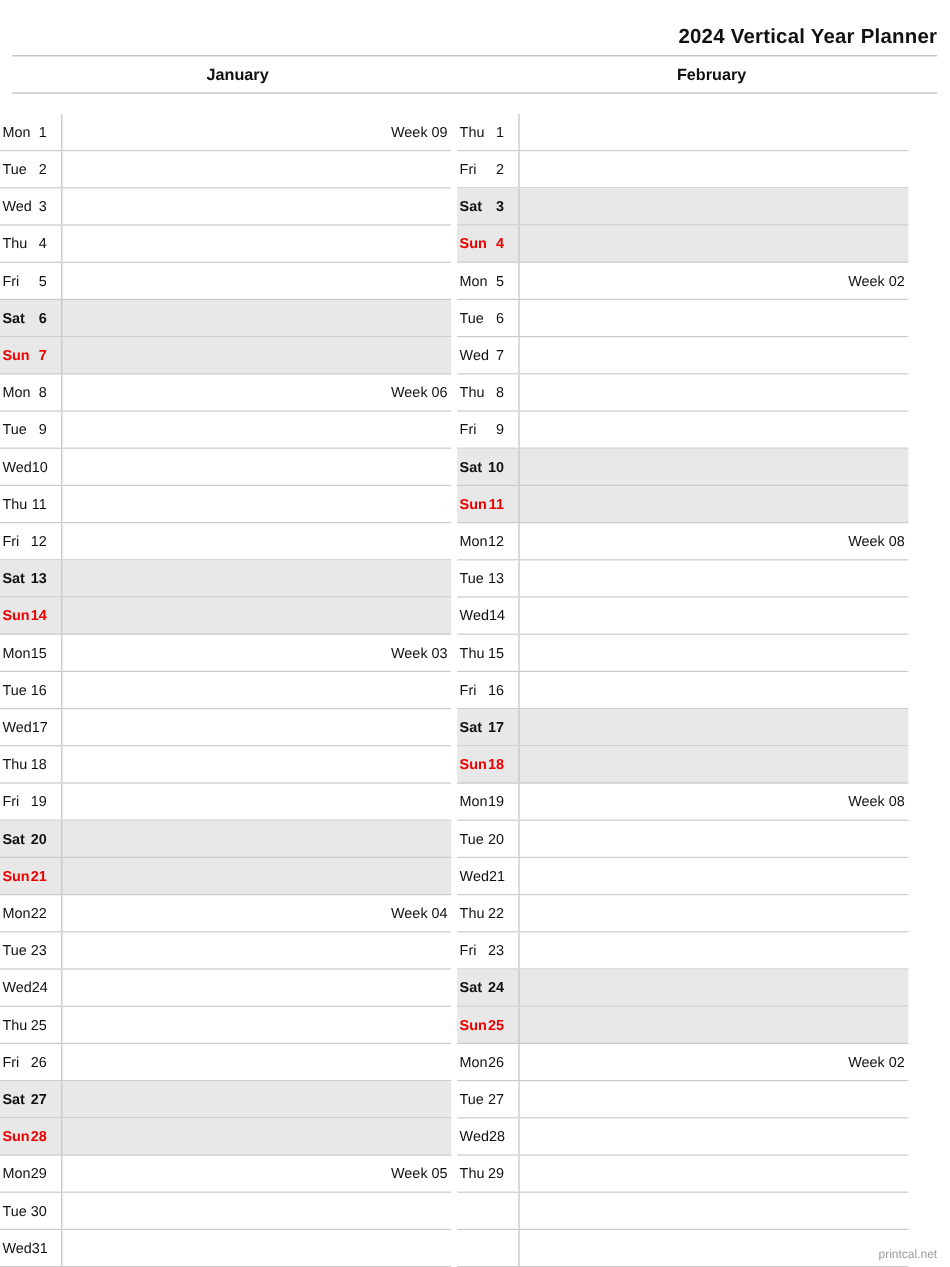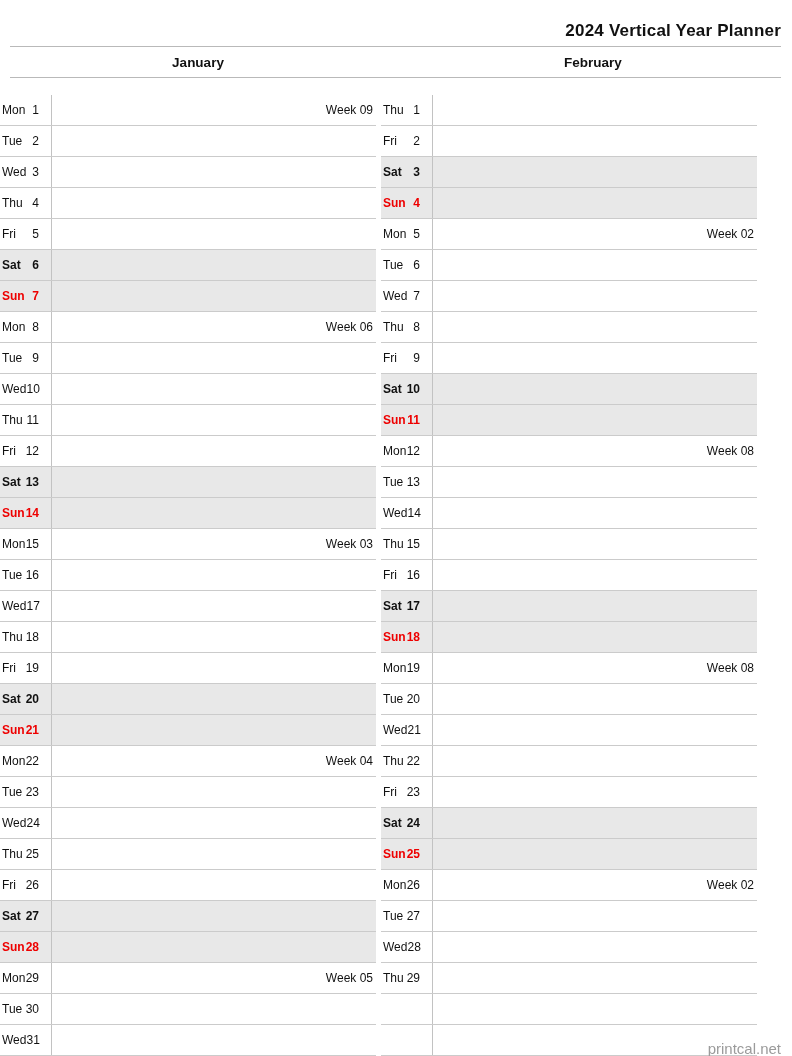--- a/index.html
+++ b/index.html
@@ -58,21 +58,21 @@
   .date { flex:1; text-align:right; padding-right:12px; }
 
   .notes-cell {
     flex:1; display:flex; align-items:center; justify-content:flex-end;
     padding-right:3px;
   }
   .week-label { color:#111111; }
 
   .watermark {
     position:absolute; top:1040px; right:11px;
-    font-size:15px; color:#9b9b9b;
+    font-size:10px; color:#9b9b9b;
   }
 </style>
 </head>
 <body>
 
 <div class="page">
 
   <div class="title-bar">
     <span class="page-title">2024 Vertical Year Planner</span>
   </div>

